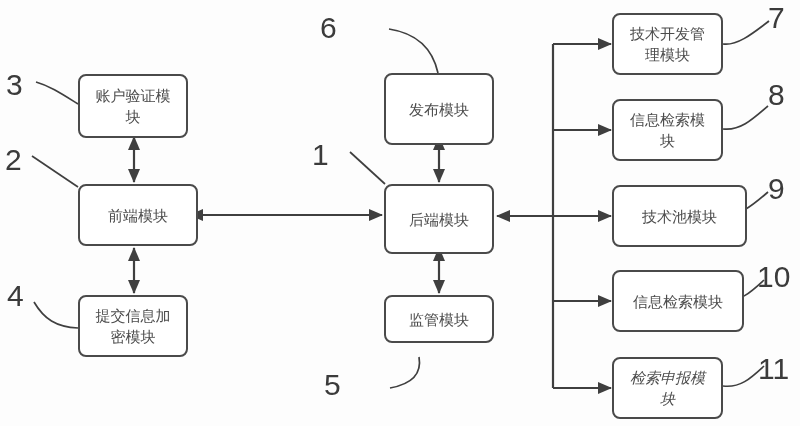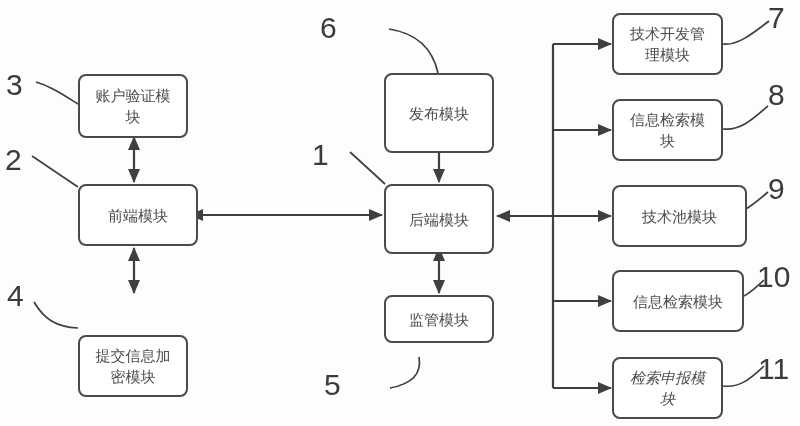--- a/index.html
+++ b/index.html
@@ -27,23 +27,23 @@
   }
   .refnum{
     position:absolute;
     color:#3b3b3b;
     font-size:30px;
     line-height:30px;
   }
   
   #box-account      {left:78px;  top:74px;  width:110px; height:64px;}
   #box-frontend     {left:78px;  top:184px; width:120px; height:62px;}
-  #box-encrypt      {left:78px;  top:295px; width:110px; height:62px;margin-top:40px;}
+  #box-encrypt      {left:78px;  top:295px; width:110px; height:62px;}
   
-  #box-publish      {left:384px; top:73px;  width:110px; height:80px;}
+  #box-publish      {left:384px; top:73px;  width:110px; height:72px;}
   #box-backend      {left:384px; top:184px; width:110px; height:70px;}
   #box-supervision  {left:384px; top:295px; width:110px; height:48px;}
   
   #box-techdev      {left:612px; top:13px;  width:111px; height:62px;}
   #box-techmatch    {left:612px; top:99px;  width:111px; height:62px;}
   #box-techpool     {left:612px; top:185px; width:135px; height:62px;}
   #box-inforet      {left:612px; top:270px; width:132px; height:62px;}
   #box-retdecl      {left:612px; top:357px; width:111px; height:62px;font-style:italic;}
   
   #num-3 {left:6px;   top:70px;}

